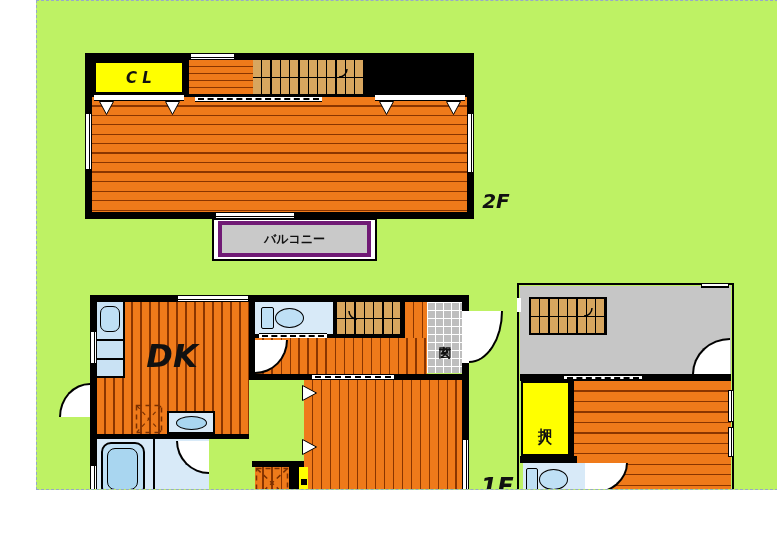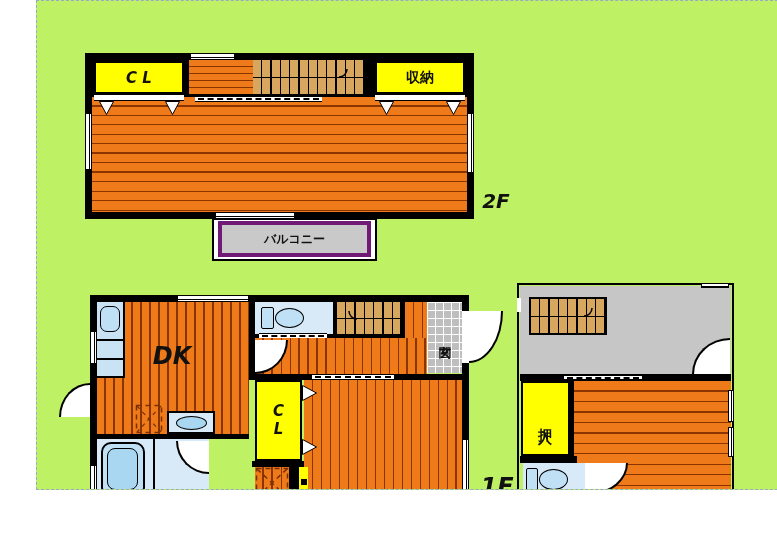--- a/index.html
+++ b/index.html
@@ -44,23 +44,20 @@
 
   <div class="abs stripe-h7" style="left:152px;top:59px;width:64px;height:34px"></div>
   <div class="abs stairs" style="left:216px;top:59px;width:112px;height:34px"></div>
   <svg class="abs" style="left:300px;top:64px" width="20" height="14">
       <path d="M2 12 a8 8 0 0 0 8 -8" stroke="#000" stroke-width="1.5" fill="none"></path>
     </svg>
 
   <div class="abs yellow lbl it" style="left:57px;top:60px;width:90px;height:33px;font-size:15px">
       <span>C L</span>
     </div>
-  <div class="abs yellow lbl" style="left:338px;top:60px;width:90px;height:33px;font-size:14px">
-      <span>収納</span>
-    </div>
 
   <div class="abs band" style="left:57px;top:93px;width:90px;height:7px"></div>
   <div class="abs band" style="left:338px;top:93px;width:90px;height:7px"></div>
   <div class="abs band" style="left:158px;top:95px;width:127px;height:6px">
       <div class="dash-mid"></div>
     </div>
 
   <svg class="abs" style="left:62px;top:100px" width="15" height="14">
       <polygon points="0.5,0.5 14.5,0.5 7.5,13.5" fill="#fff" stroke="#000"></polygon>
     </svg>
@@ -84,21 +81,21 @@
     </div>
 
   <div class="abs" style="left:175px;top:217px;width:165px;height:43px;background:#fff;border:2px solid #000"></div>
   <div class="abs lbl" style="left:181px;top:220px;width:153px;height:36px;background:var(--balcony);border:4px solid #701a75;font-size:12px">
       <span>バルコニー</span>
     </div>
 
   <div class="abs frame" style="left:53px;top:294px;width:379px;height:211px"></div>
 
   <div class="abs stripe-v" style="left:60px;top:301px;width:152px;height:132px"></div>
-  <div class="abs lbl it" style="left:103px;top:340px;width:64px;height:30px;font-size:24px">
+  <div class="abs lbl it" style="left:103px;top:340px;width:64px;height:30px;font-size:32px">
       <span>DK</span>
     </div>
 
   <div class="abs wall" style="left:212px;top:301px;width:6px;height:72px"></div>
   <div class="abs blue" style="left:218px;top:301px;width:78px;height:32px">
     <div class="abs fix" style="left:6px;top:5px;width:13px;height:22px;border-radius:2px"></div>
     <div class="abs fix" style="left:20px;top:6px;width:29px;height:20px;border-radius:50%"></div>
   </div>
   <div class="abs wall" style="left:296px;top:301px;width:4px;height:32px"></div>
   <div class="abs stairs" style="left:300px;top:301px;width:63px;height:32px"></div>
@@ -120,23 +117,20 @@
   <div class="abs stripe-v" style="left:218px;top:337px;width:172px;height:36px"></div>
   <div class="abs r-br" style="left:218px;top:339px;width:33px;height:34px"></div>
 
   <div class="abs wall" style="left:212px;top:373px;width:213px;height:6px"></div>
   <div class="abs band" style="left:275px;top:373px;width:82px;height:6px">
       <div class="dash-mid"></div>
     </div>
 
   <div class="abs stripe-v" style="left:267px;top:379px;width:158px;height:119px"></div>
 
-  <div class="abs yellow lbl it" style="left:218px;top:379px;width:47px;height:81px;font-size:15px">
-      <span style="width:14px;display:block;text-align:center;word-break:break-all;line-height:1.15">CL</span>
-    </div>
   <svg class="abs" style="left:265px;top:384px" width="15" height="16">
       <polygon points="0.5,0.5 0.5,15.5 14.5,8" fill="#fff" stroke="#000"></polygon>
     </svg>
   <svg class="abs" style="left:265px;top:438px" width="15" height="16">
       <polygon points="0.5,0.5 0.5,15.5 14.5,8" fill="#fff" stroke="#000"></polygon>
     </svg>
   <div class="abs wall" style="left:215px;top:460px;width:52px;height:6px"></div>
 
   <div class="abs stripe-v" style="left:218px;top:466px;width:34px;height:32px">
     <svg width="34" height="32">

